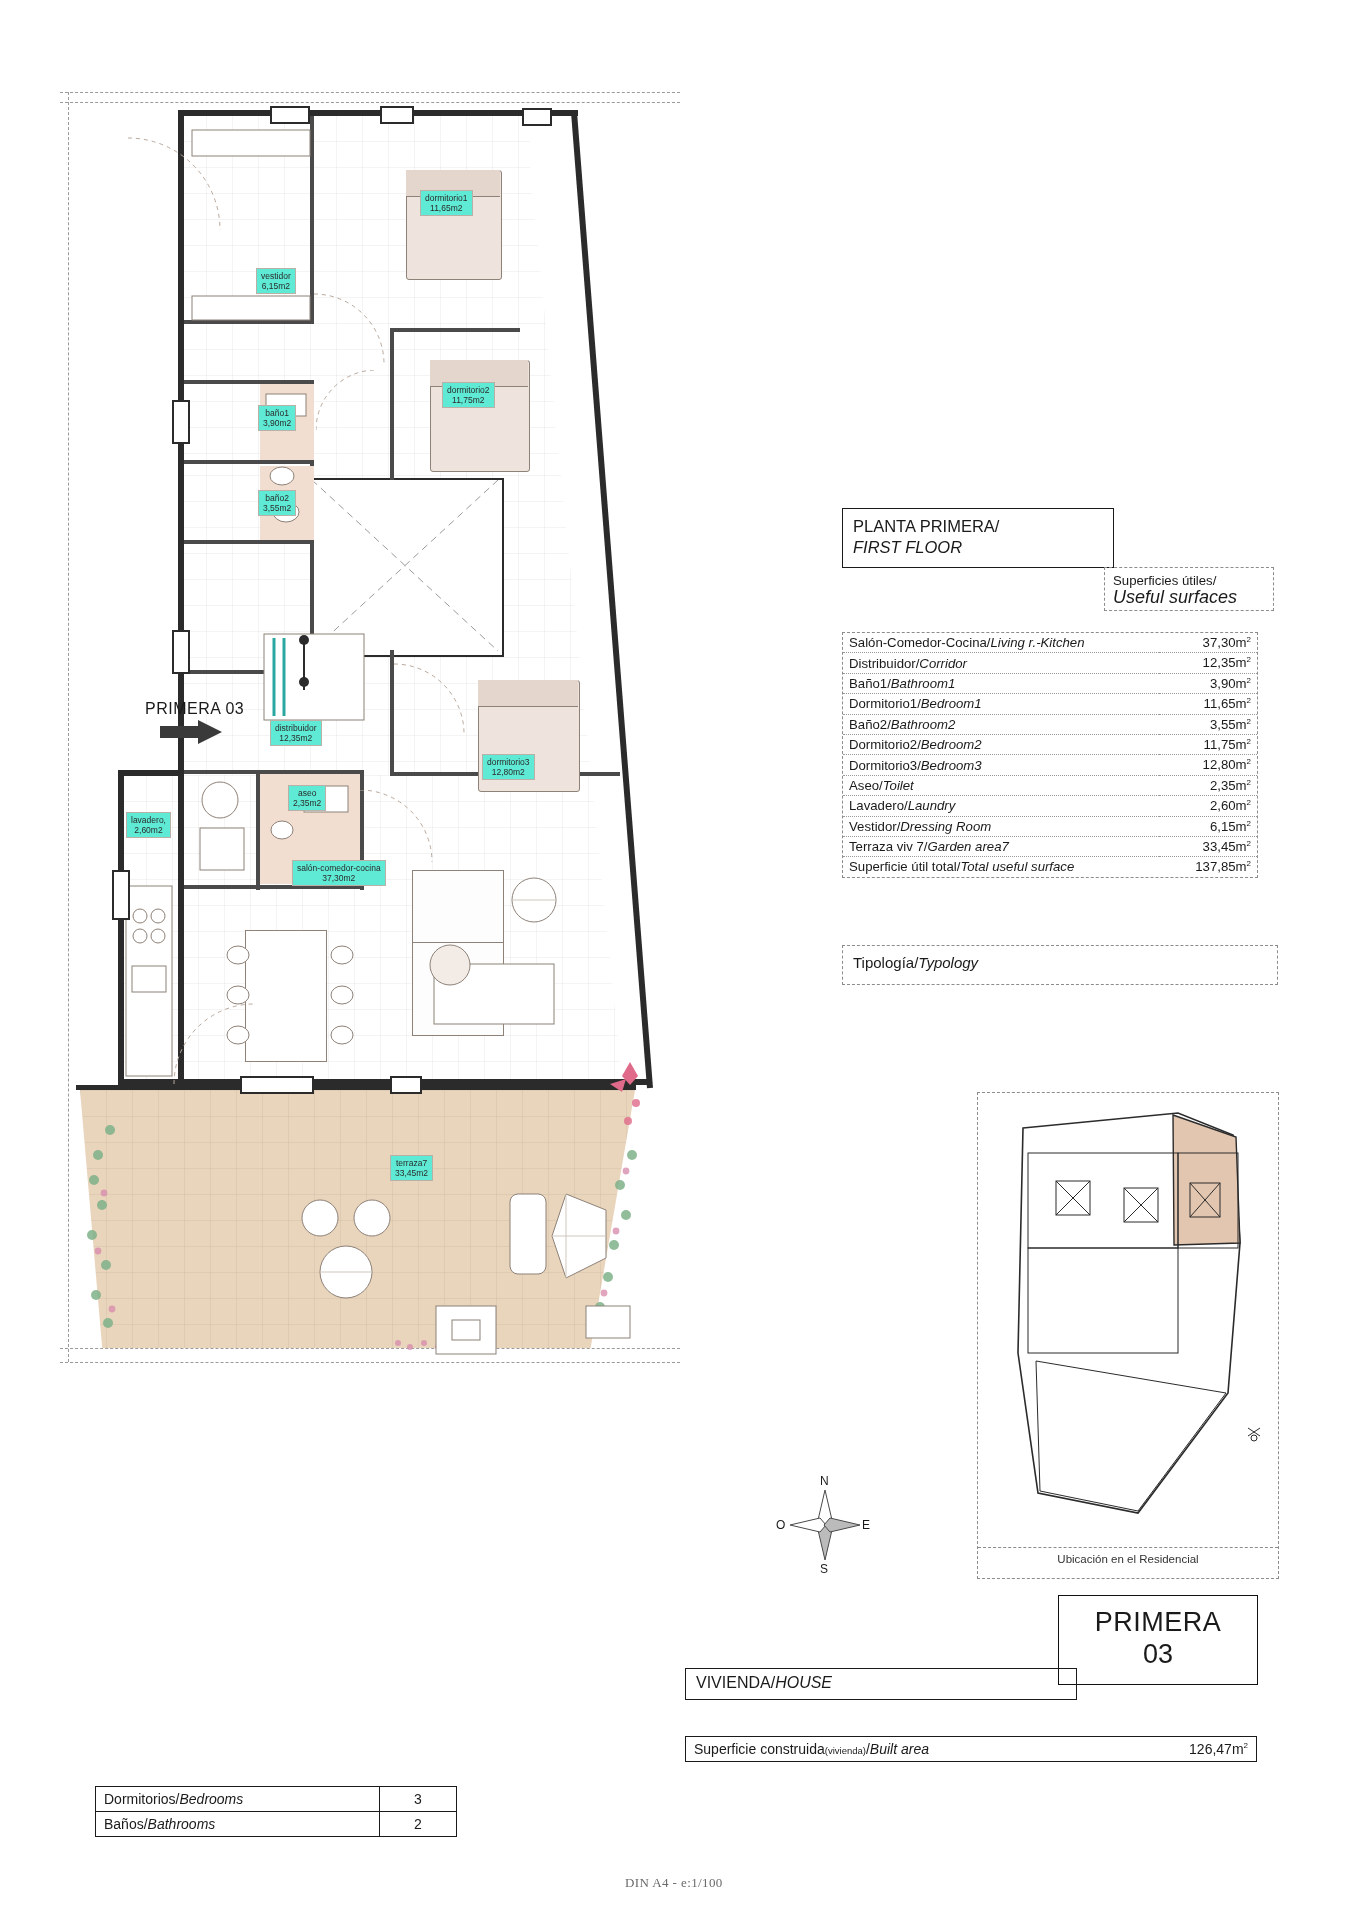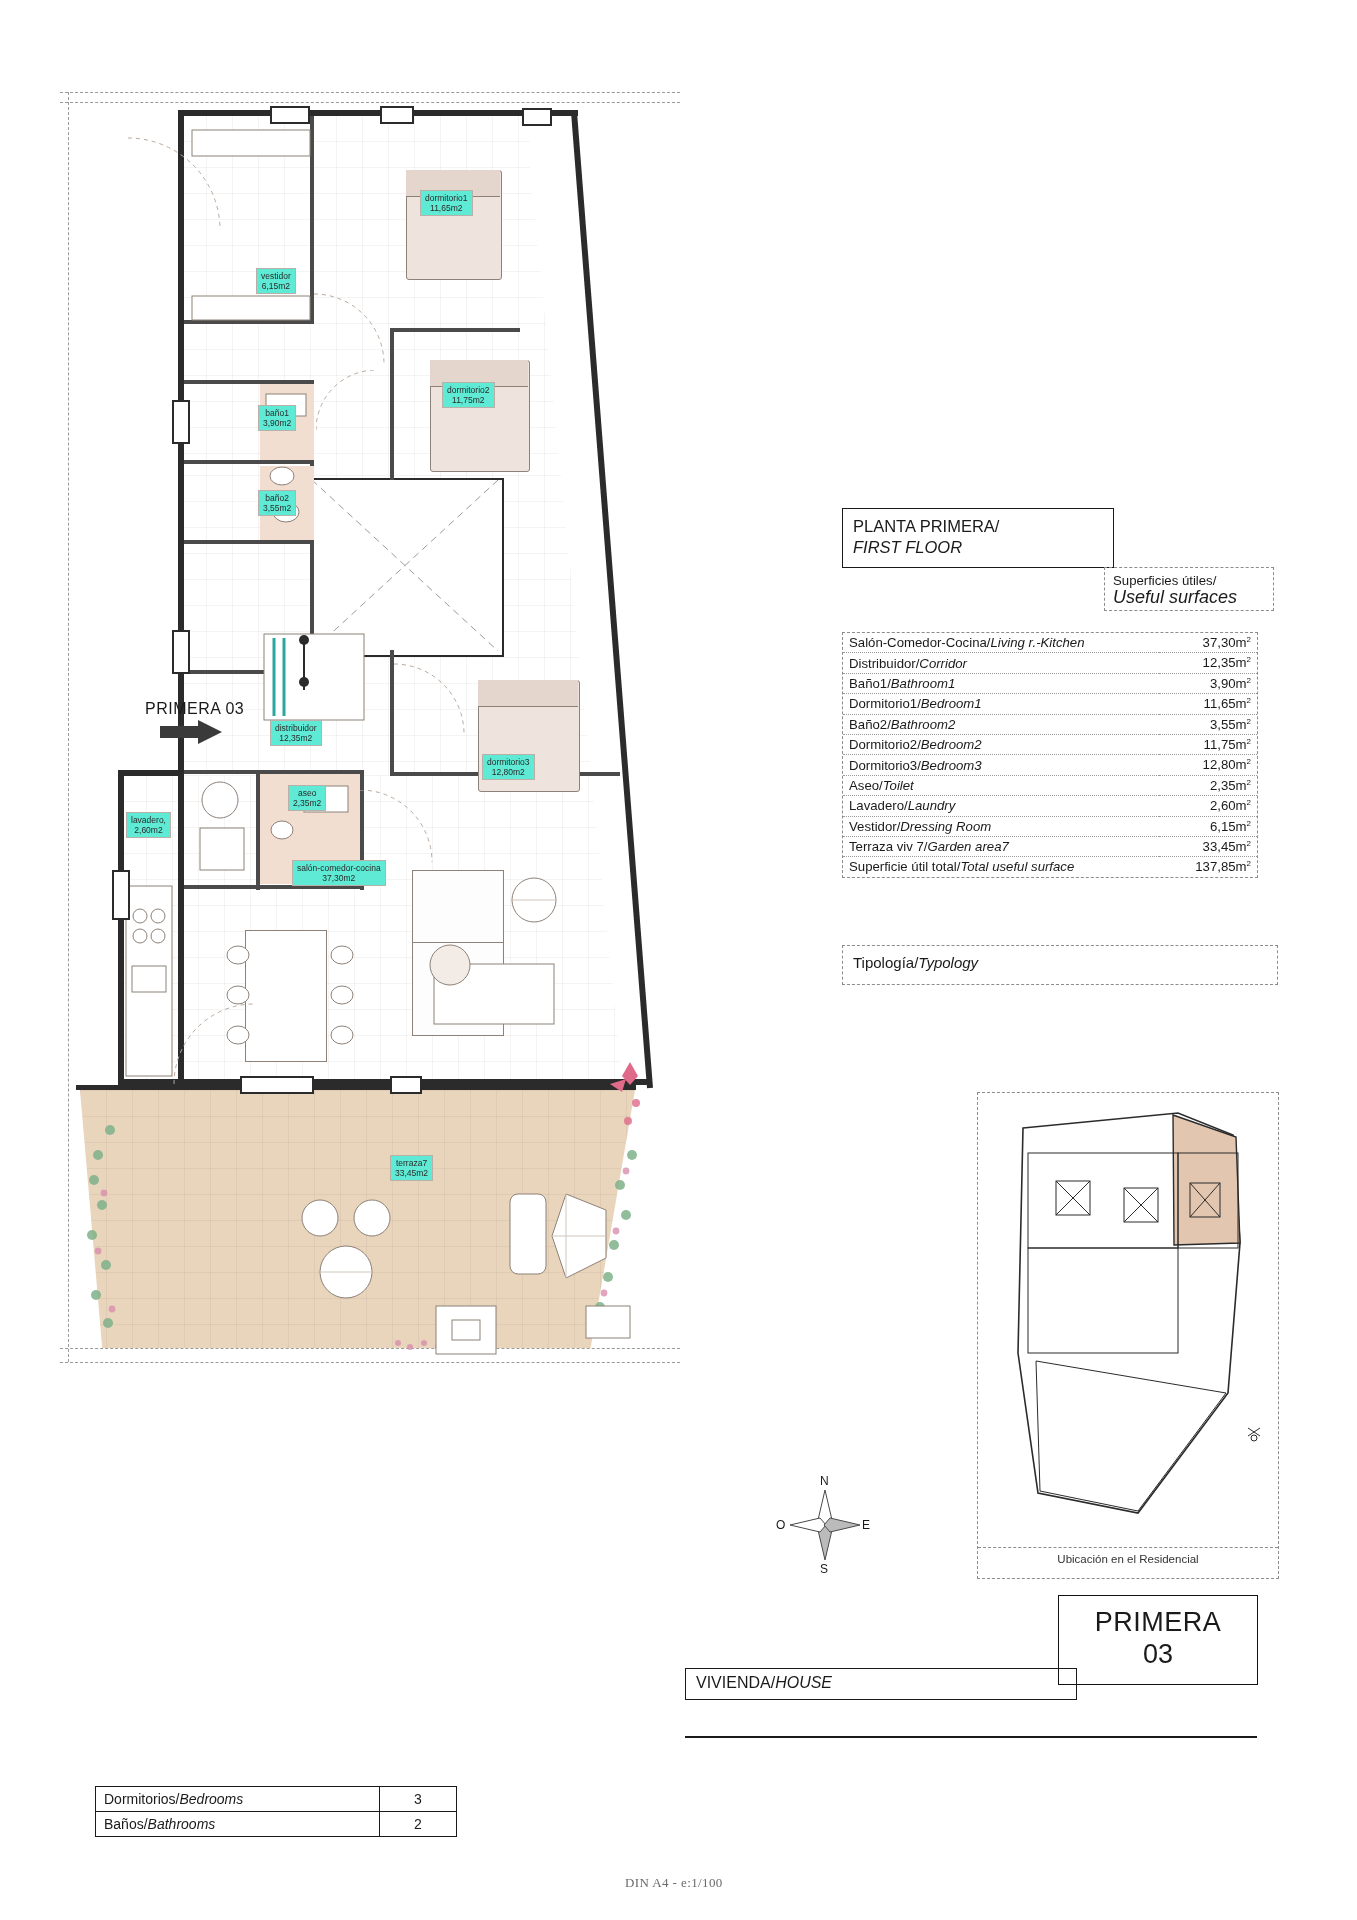--- a/index.html
+++ b/index.html
@@ -422,20 +422,26 @@
   <div class="l2">03</div>
 </div>
 
 <div class="panel boxed" style="left:685px;top:1660px;width:370px;padding:5px 10px 7px 10px;">
   <span style="font-size:16px;">VIVIENDA/</span><span class="it" style="font-size:16px;">HOUSE</span>
 </div>
 
 <div class="panel boxed" style="left:685px;top:1728px;width:570px;">
   <table class="bb-table">
     <tbody>
+        <tr>
+      <td>
+        <span>Superficie construida</span><span style="font-size:9.5px;">(vivienda)</span><span>/</span><span class="it">Built area</span>
+      </td>
+      <td style="text-align:right;width:140px;"><span>126,47m</span><span class="sup">2</span></td>
+    </tr>
   </tbody>
     </table>
 </div>
 
 <div class="panel boxed" style="left:95px;top:1778px;width:360px;">
   <table class="bb-table">
     <tbody>
         <tr>
       <td><span>Dormitorios/</span><span class="it">Bedrooms</span></td>
       <td style="text-align:center;width:60px;border-left:1px solid #1a1a1a;">3</td>

